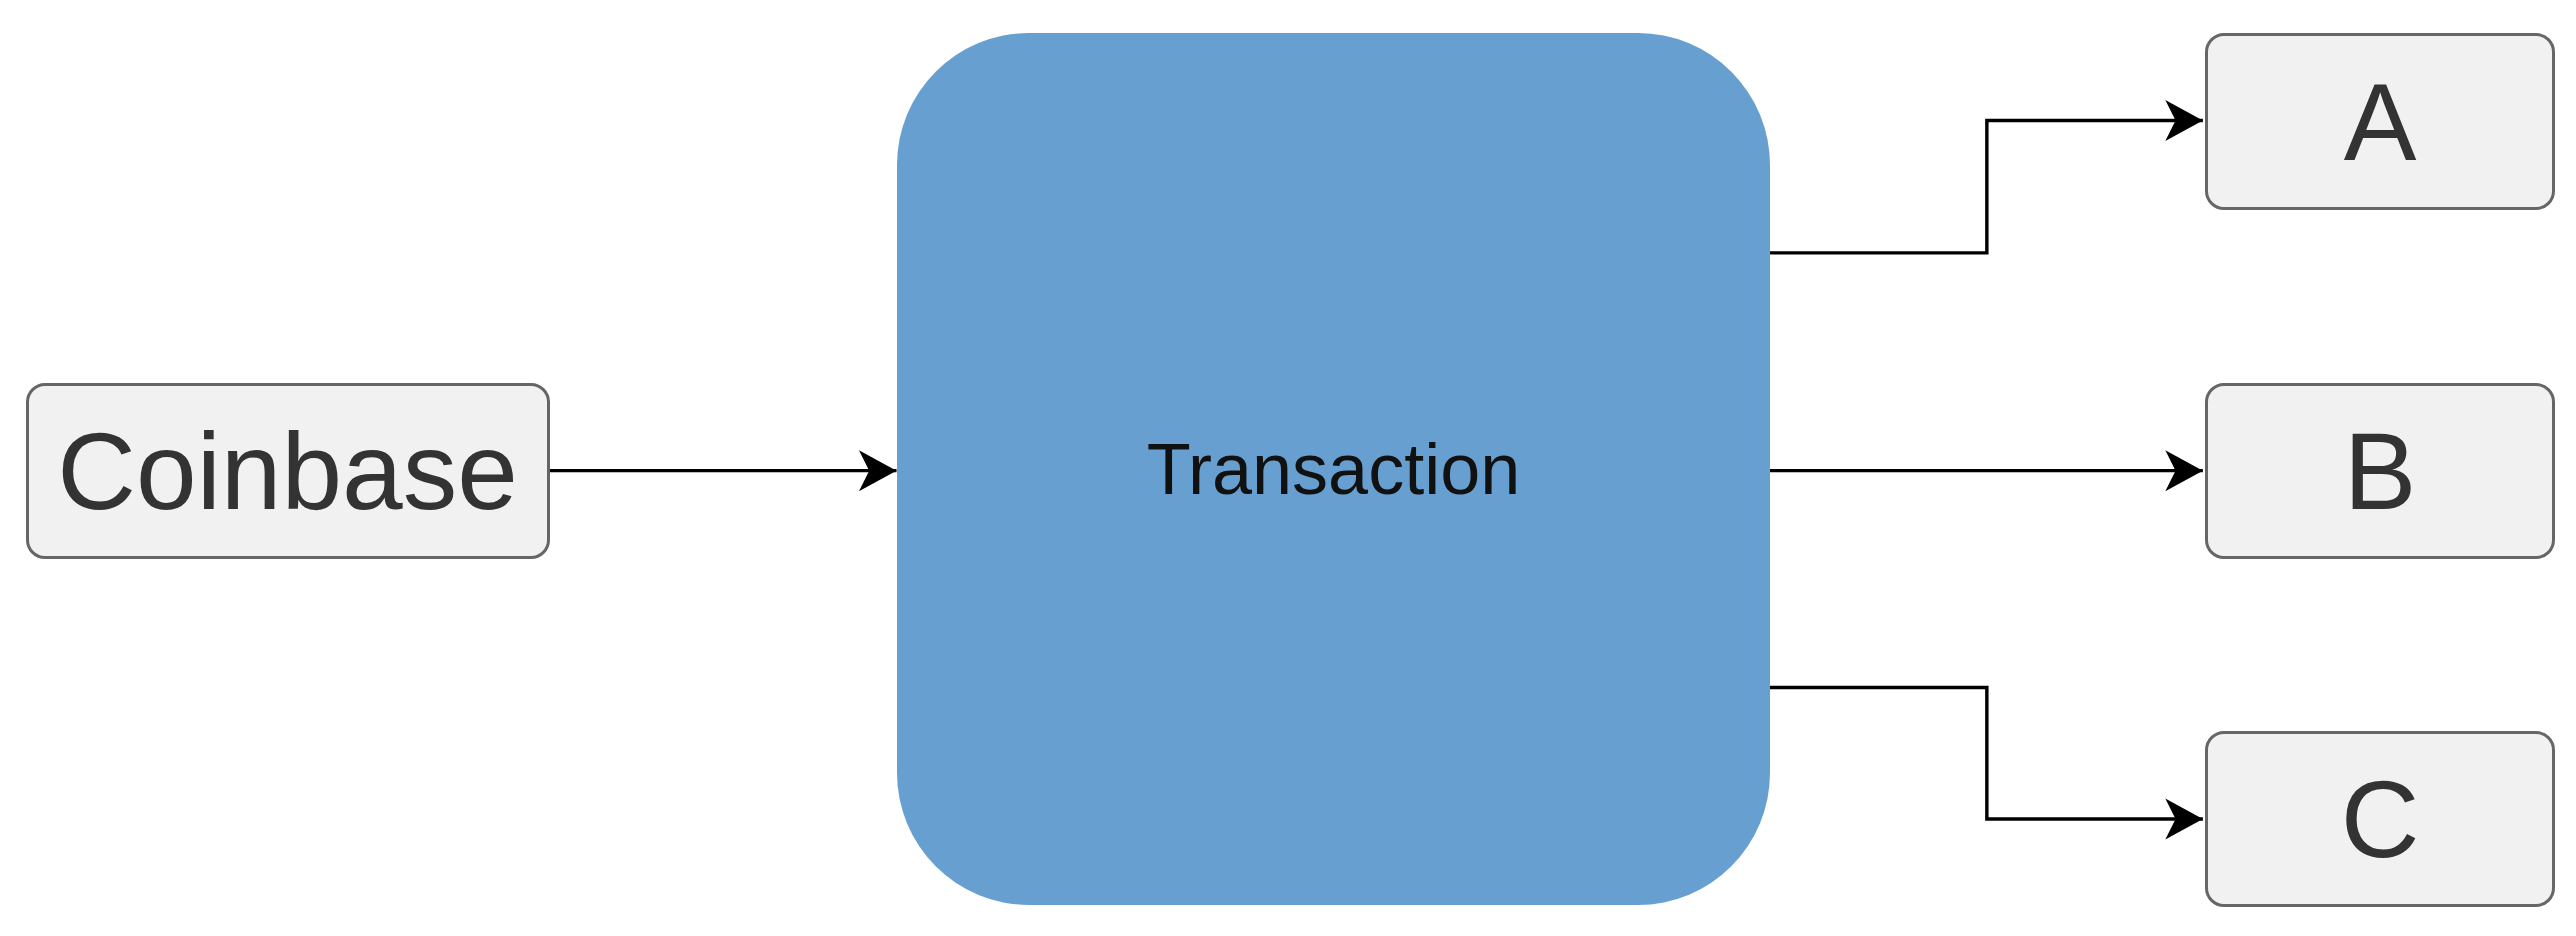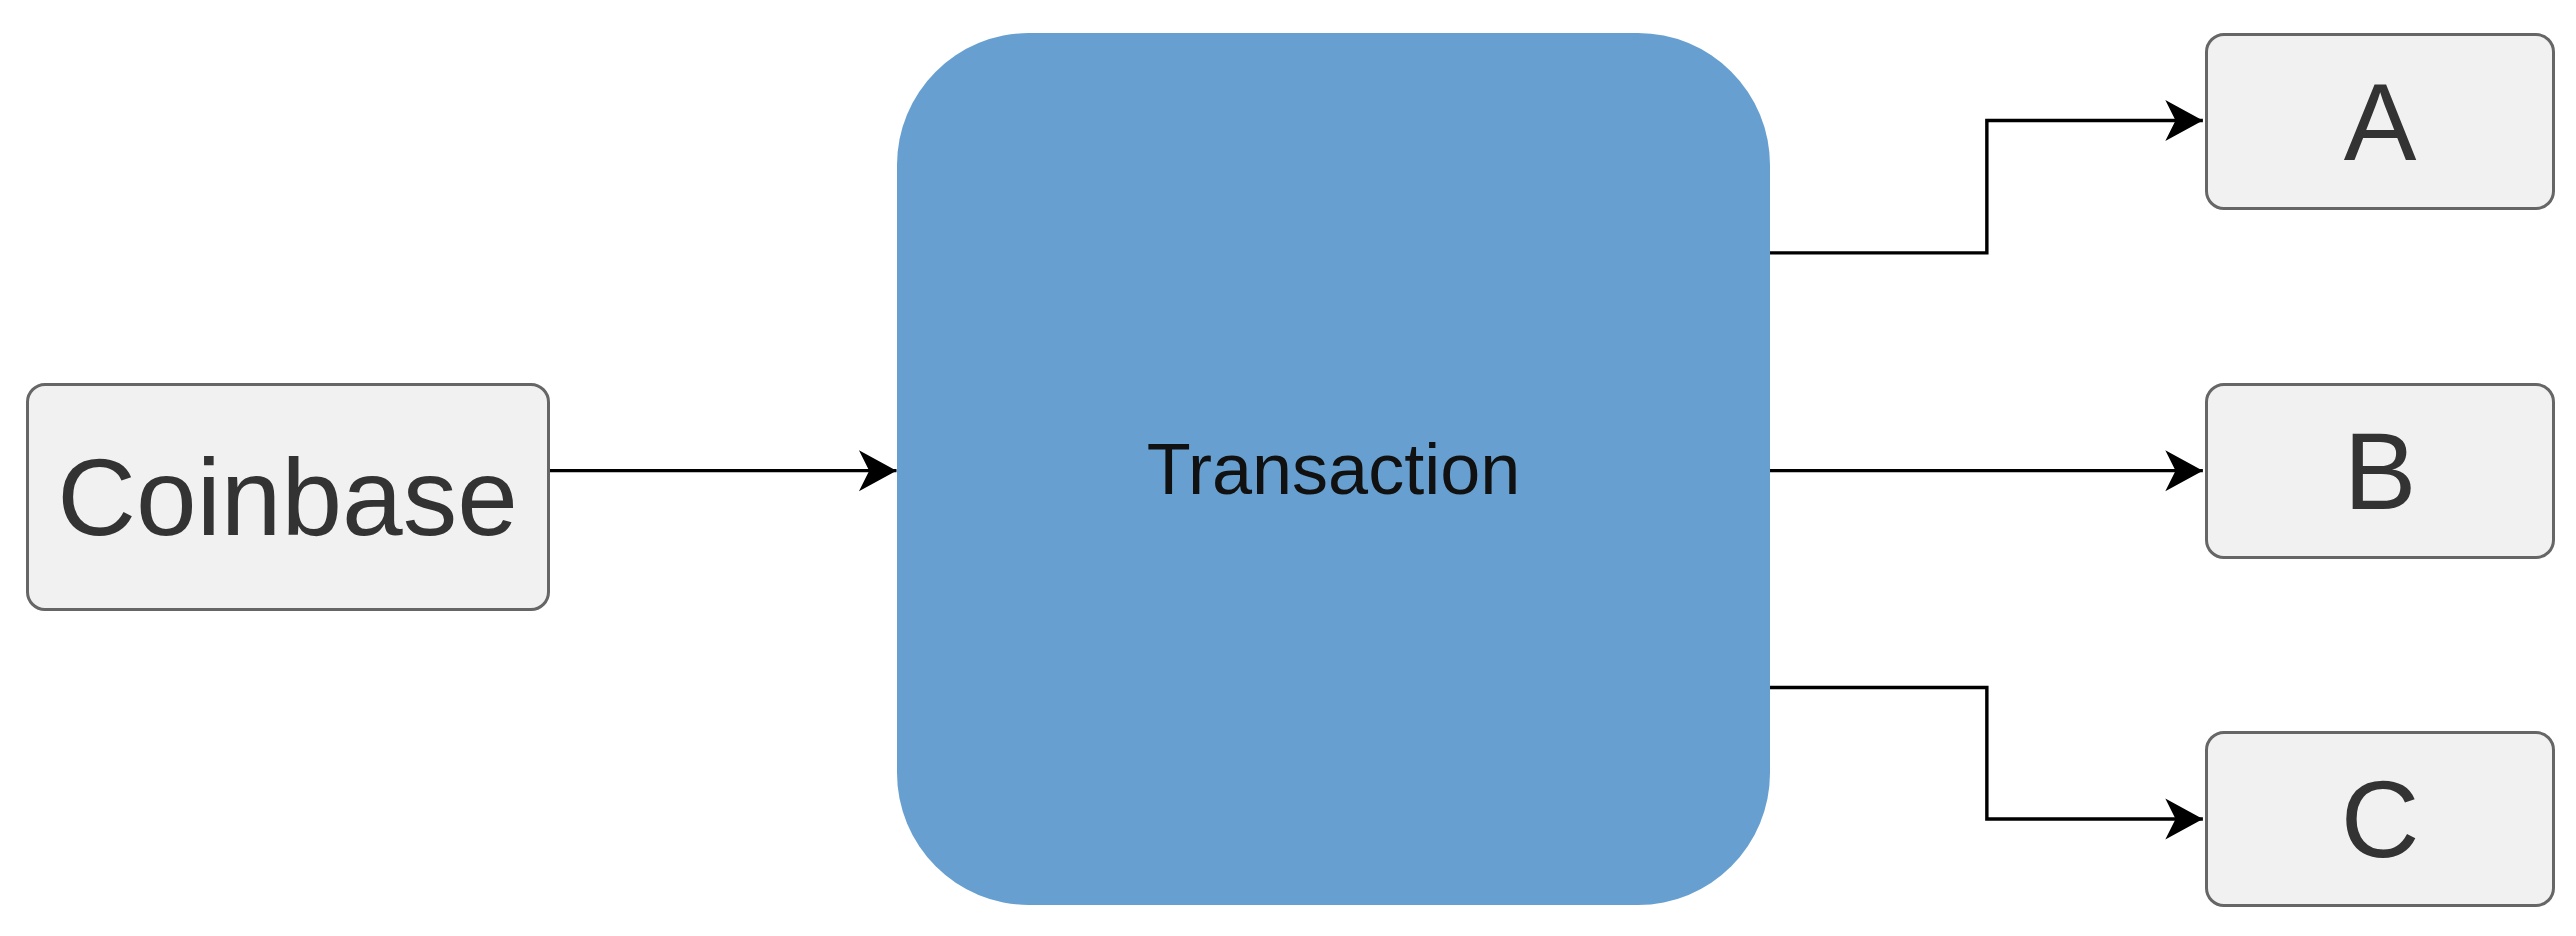--- a/index.html
+++ b/index.html
@@ -23,21 +23,21 @@
     <path d="M1006,527 L1050,551 L1006,575 L1018,551 Z" fill="#000" stroke="none"></path>
     <path d="M2073,296 L2327,296 L2327,141 L2580,141"></path>
     <path d="M2536,117 L2580,141 L2536,165 L2548,141 Z" fill="#000" stroke="none"></path>
     <path d="M2073,551 L2580,551"></path>
     <path d="M2536,527 L2580,551 L2536,575 L2548,551 Z" fill="#000" stroke="none"></path>
     <path d="M2073,805 L2327,805 L2327,959 L2580,959"></path>
     <path d="M2536,935 L2580,959 L2536,983 L2548,959 Z" fill="#000" stroke="none"></path>
   </g>
 </svg>
 
-<div class="node small" style="left:25.6px; top:383px; width:524px; height:228px; font-size:109px;">
+<div class="node small" style="left:25.6px; top:383px; width:524px; height:176px; font-size:109px;">
   <span>Coinbase</span>
 </div>
 
 <div class="node big" style="left:897px; top:33px; width:873px; height:872px; font-size:72px;text-align:right;">
   <span>Transaction</span>
 </div>
 
 <div class="node small" style="left:2205px; top:33px; width:350px; height:177px; font-size:109px;">
   <span>A</span>
 </div>

